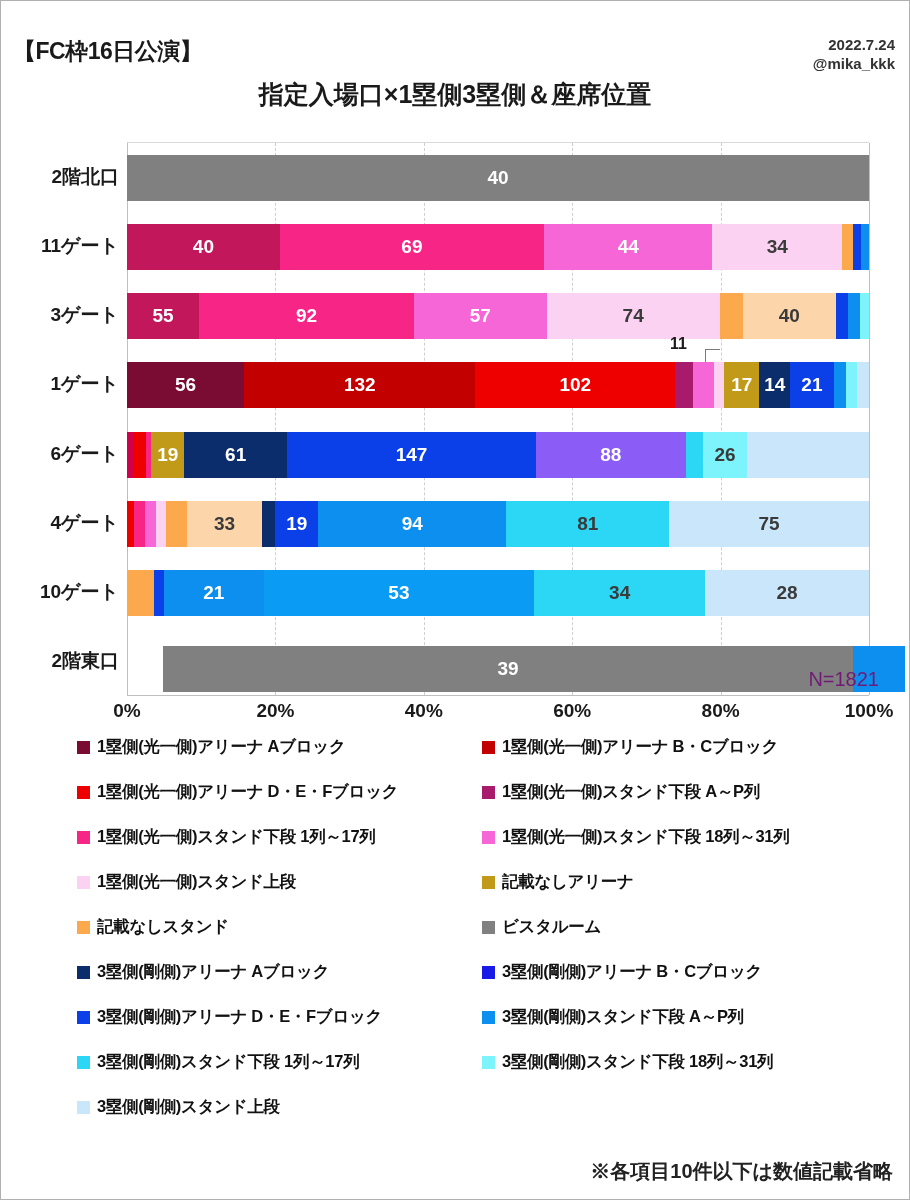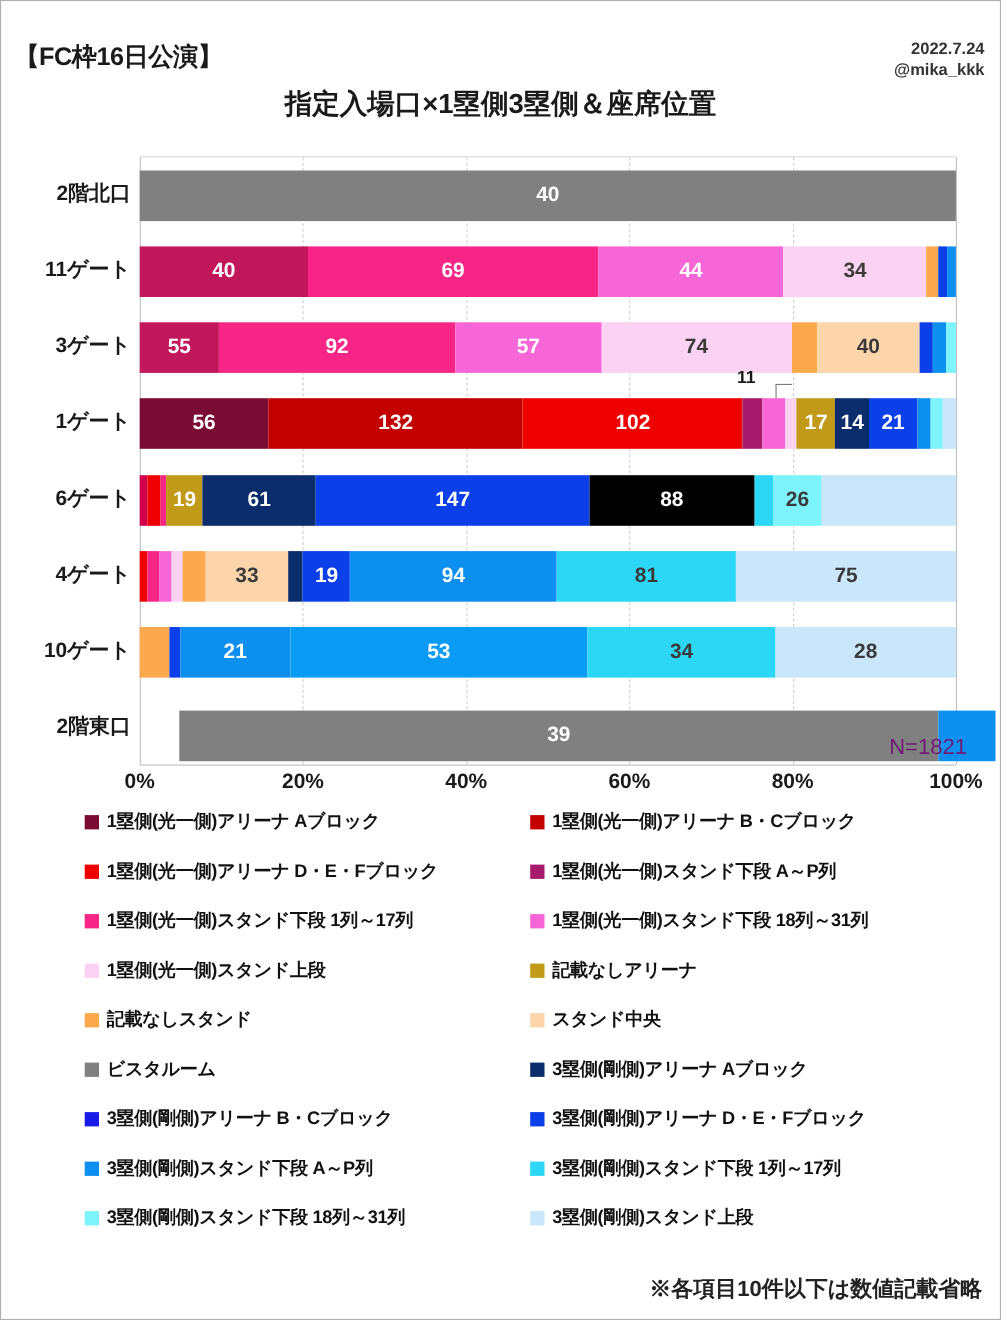--- a/index.html
+++ b/index.html
@@ -253,21 +253,21 @@
             <div class="seg" style="background: rgb(125, 243, 251); width: 1.54799%;"></div>
             <div class="seg dark-label" style="background: rgb(201, 230, 251); width: 1.54799%;"></div>
           </div>
           <div class="row" style="top: 288.625px;">
             <div class="seg" style="background: rgb(209, 0, 75); width: 1%;"></div>
             <div class="seg" style="background: rgb(239, 0, 0); width: 1.6%;"></div>
             <div class="seg" style="background: rgb(247, 37, 133); width: 0.7%;"></div>
             <div class="seg" style="background: rgb(193, 154, 26); width: 4.4%;">19</div>
             <div class="seg" style="background: rgb(11, 45, 107); width: 13.9%;">61</div>
             <div class="seg" style="background: rgb(11, 63, 232); width: 33.5%;">147</div>
-            <div class="seg" style="background: #000000; width: 20.2%;">88</div>
+            <div class="seg" style="background: #8b5cf6; width: 20.2%;">88</div>
             <div class="seg" style="background: rgb(43, 215, 245); width: 2.3%;"></div>
             <div class="seg dark-label" style="background: rgb(125, 243, 251); width: 6%;">26</div>
             <div class="seg dark-label" style="background: rgb(201, 230, 251); width: 16.4%;"></div>
           </div>
           <div class="row" style="top: 357.875px;">
             <div class="seg" style="background: rgb(239, 0, 0); width: 0.9%;"></div>
             <div class="seg" style="background: rgb(247, 37, 133); width: 1.5%;"></div>
             <div class="seg" style="background: rgb(247, 102, 214); width: 1.5%;"></div>
             <div class="seg dark-label" style="background: rgb(251, 210, 242); width: 1.4%;"></div>
             <div class="seg" style="background: rgb(252, 169, 77); width: 2.8%;"></div>
@@ -336,24 +336,20 @@
       </div>
       <div class="legend-item">
         <span class="legend-swatch" style="background: rgb(193, 154, 26);"></span>
         <span>記載なしアリーナ</span>
       </div>
       <div class="legend-item">
         <span class="legend-swatch" style="background: rgb(252, 169, 77);"></span>
         <span>記載なしスタンド</span>
       </div>
       <div class="legend-item">
-        <span class="legend-swatch" style="background: rgb(252, 213, 171);"></span>
-        <span>スタンド中央</span>
-      </div>
-      <div class="legend-item">
         <span class="legend-swatch" style="background: rgb(128, 128, 128);"></span>
         <span>ビスタルーム</span>
       </div>
       <div class="legend-item">
         <span class="legend-swatch" style="background: rgb(11, 45, 107);"></span>
         <span>3塁側(剛側)アリーナ Aブロック</span>
       </div>
       <div class="legend-item">
         <span class="legend-swatch" style="background: rgb(26, 26, 230);"></span>
         <span>3塁側(剛側)アリーナ B・Cブロック</span>

